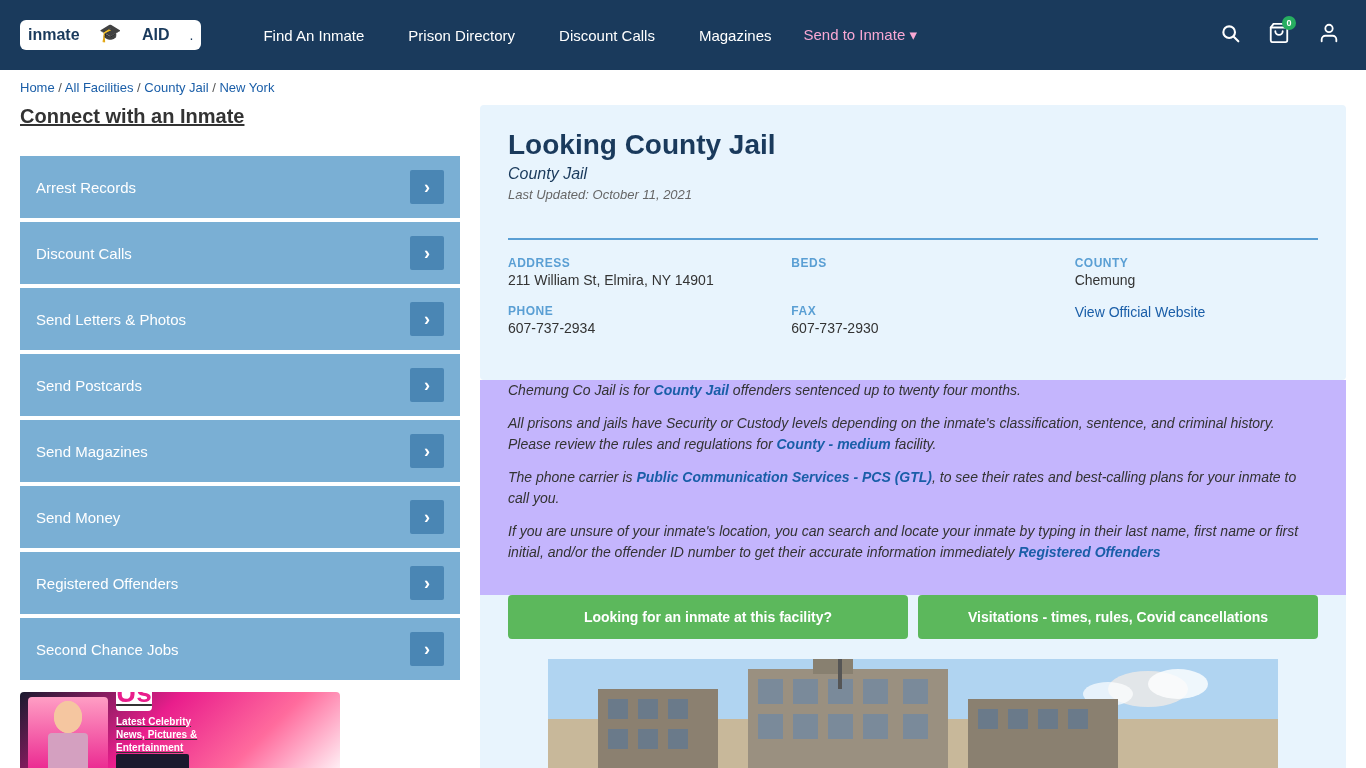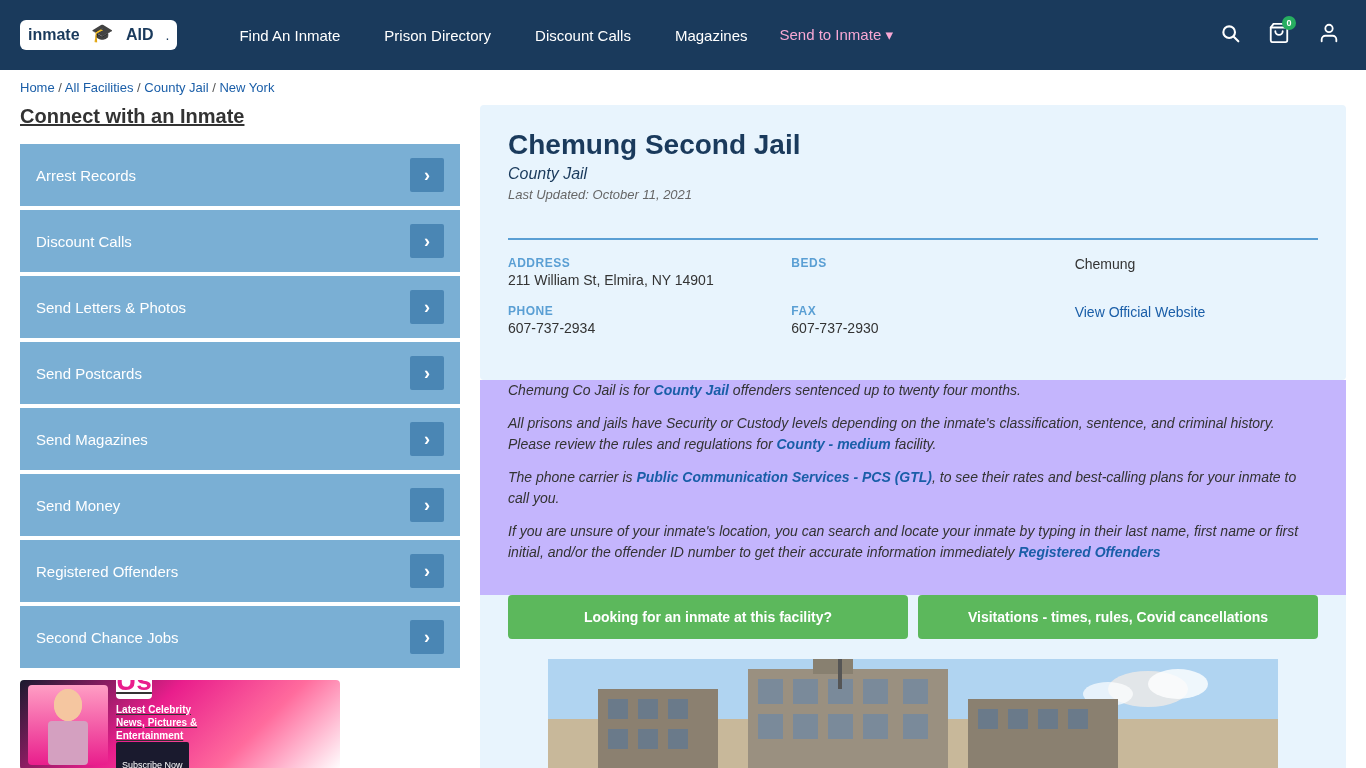--- a/index.html
+++ b/index.html
@@ -17,21 +17,21 @@
       margin-right: 40px;
       display: flex;
       align-items: center;
     }
     .logo-box {
       background: #fff;
       border-radius: 6px;
       padding: 4px 8px;
       display: flex;
       align-items: center;
-      gap: 12px;
+      gap: 20px;
     }
     nav .nav-links {
       display: flex;
       align-items: center;
       gap: 0;
       flex: 1;
     }
     nav .nav-links a {
       color: #fff;
       text-decoration: none;
@@ -103,21 +103,21 @@
     
     .sidebar {
       width: 440px;
       flex-shrink: 0;
     }
     .sidebar-title {
       font-size: 20px;
       font-weight: bold;
       text-decoration: underline;
       color: #333;
-      margin-bottom: 16px;
+      margin-bottom: 28px;
     }
     .sidebar-menu {
       display: flex;
       flex-direction: column;
       gap: 4px;
     }
     .sidebar-item {
       background: #7aafd4;
       color: #fff;
       display: flex;
@@ -375,33 +375,34 @@
       <div class="ad-text-area">
         <div class="ad-logo-us">Us</div>
         <div class="ad-text">Latest Celebrity<br>News, Pictures &amp;<br>Entertainment</div>
         <div class="ad-subscribe">Subscribe Now</div>
       </div>
     </div>
   </div>
 
   <div class="content-area">
     <div class="facility-card">
-      <div class="facility-name">Chemung Second Jail</div>
+      <div class="facility-name">Looking County Jail</div>
       <div class="facility-type">County Jail</div>
       <div class="last-updated">Last Updated: October 11, 2021</div>
 
       <div class="info-grid">
         <div>
           <div class="info-label">ADDRESS</div>
           <div class="info-value">211 William St, Elmira, NY 14901</div>
         </div>
         <div>
           <div class="info-label">BEDS</div>
         </div>
         <div>
+          <div class="info-label">COUNTY</div>
           <div class="info-value">Chemung</div>
         </div>
         <div>
           <div class="info-label">PHONE</div>
           <div class="info-value">607-737-2934</div>
         </div>
         <div>
           <div class="info-label">FAX</div>
           <div class="info-value">607-737-2930</div>
         </div>

